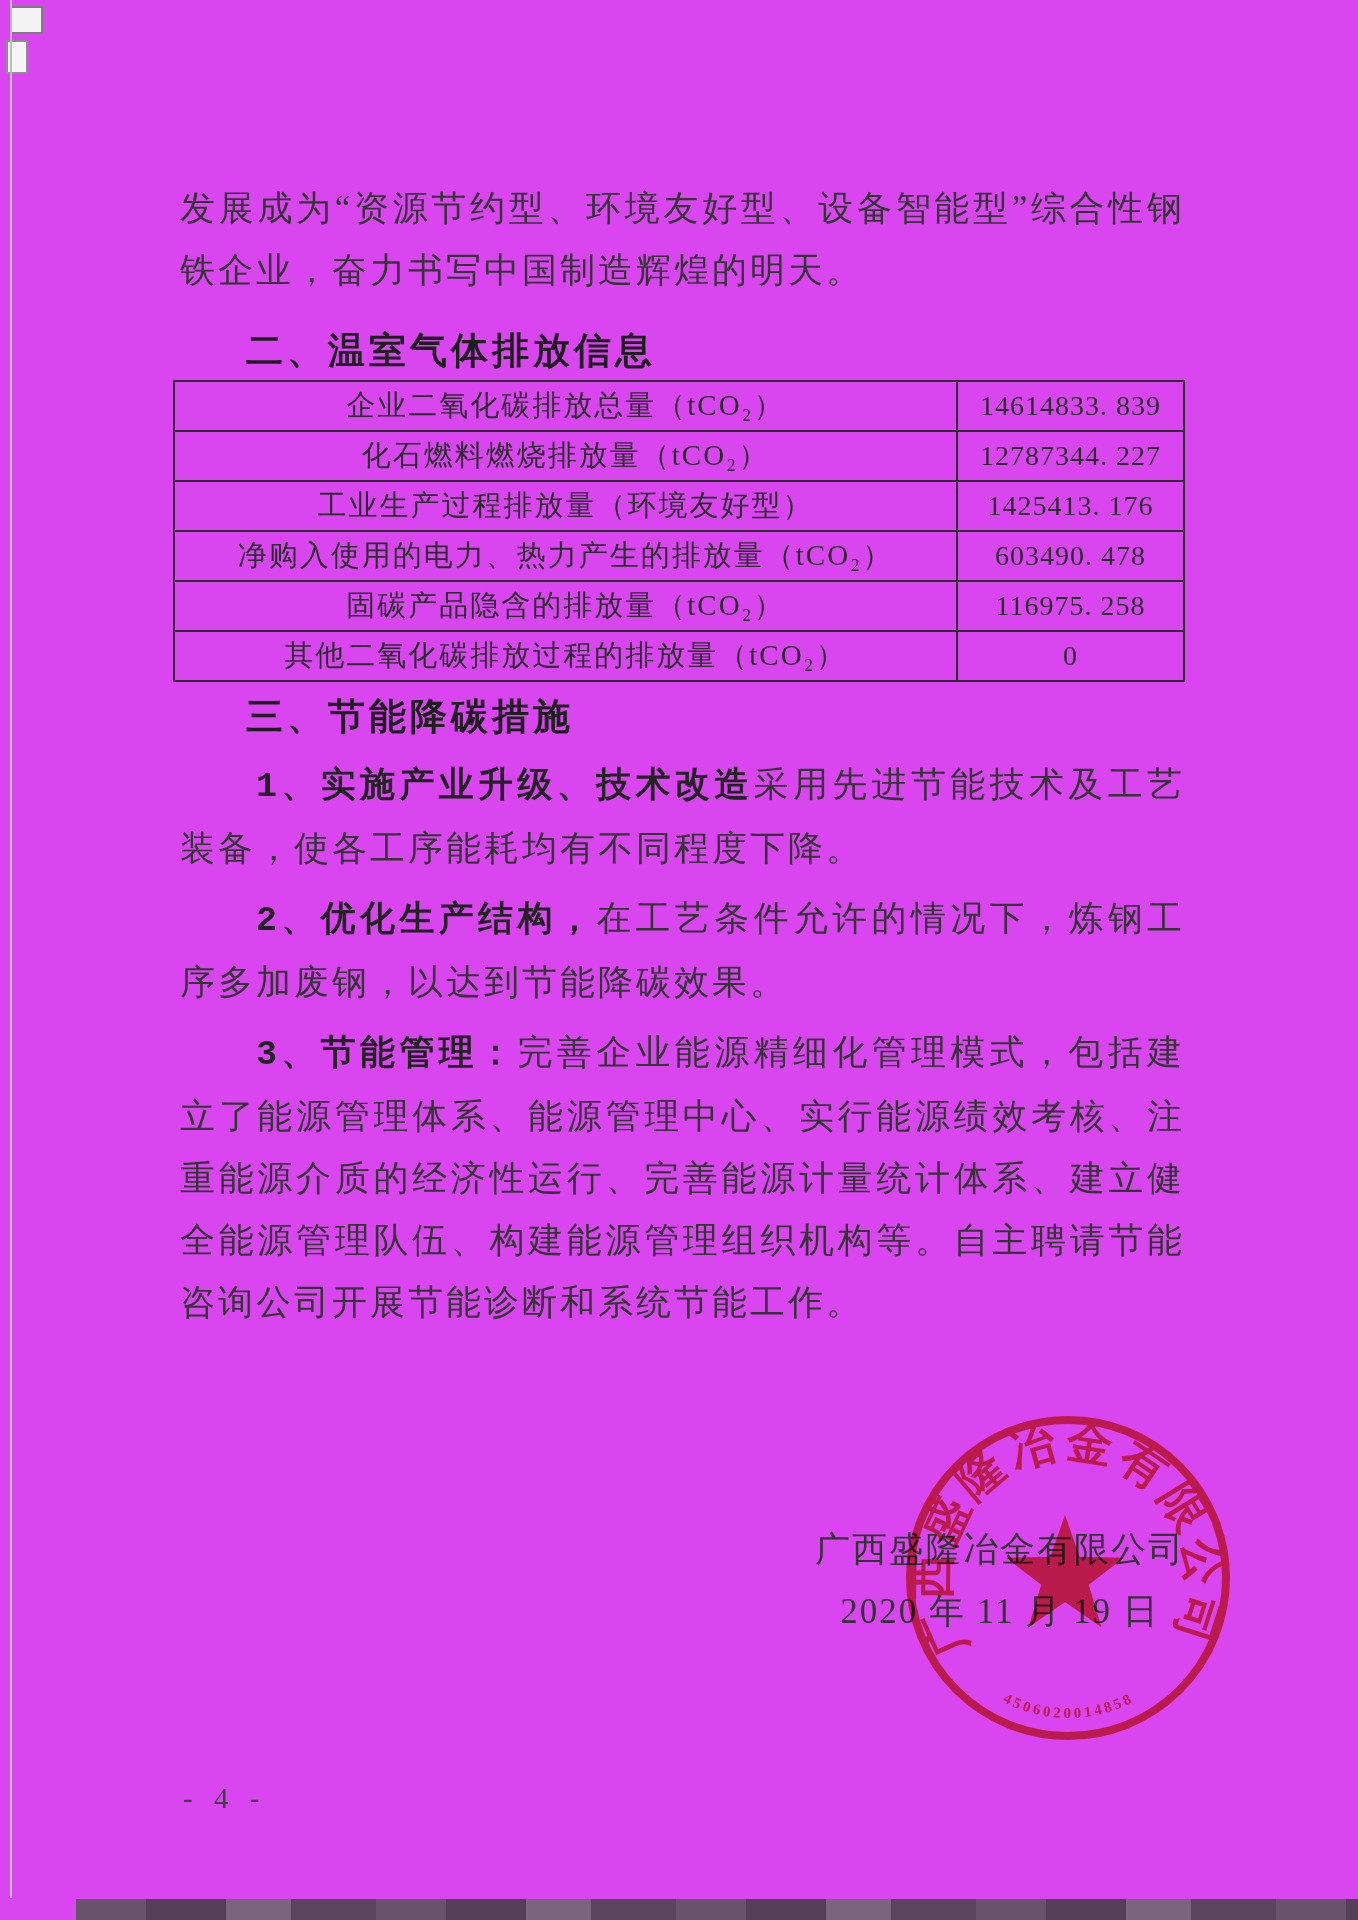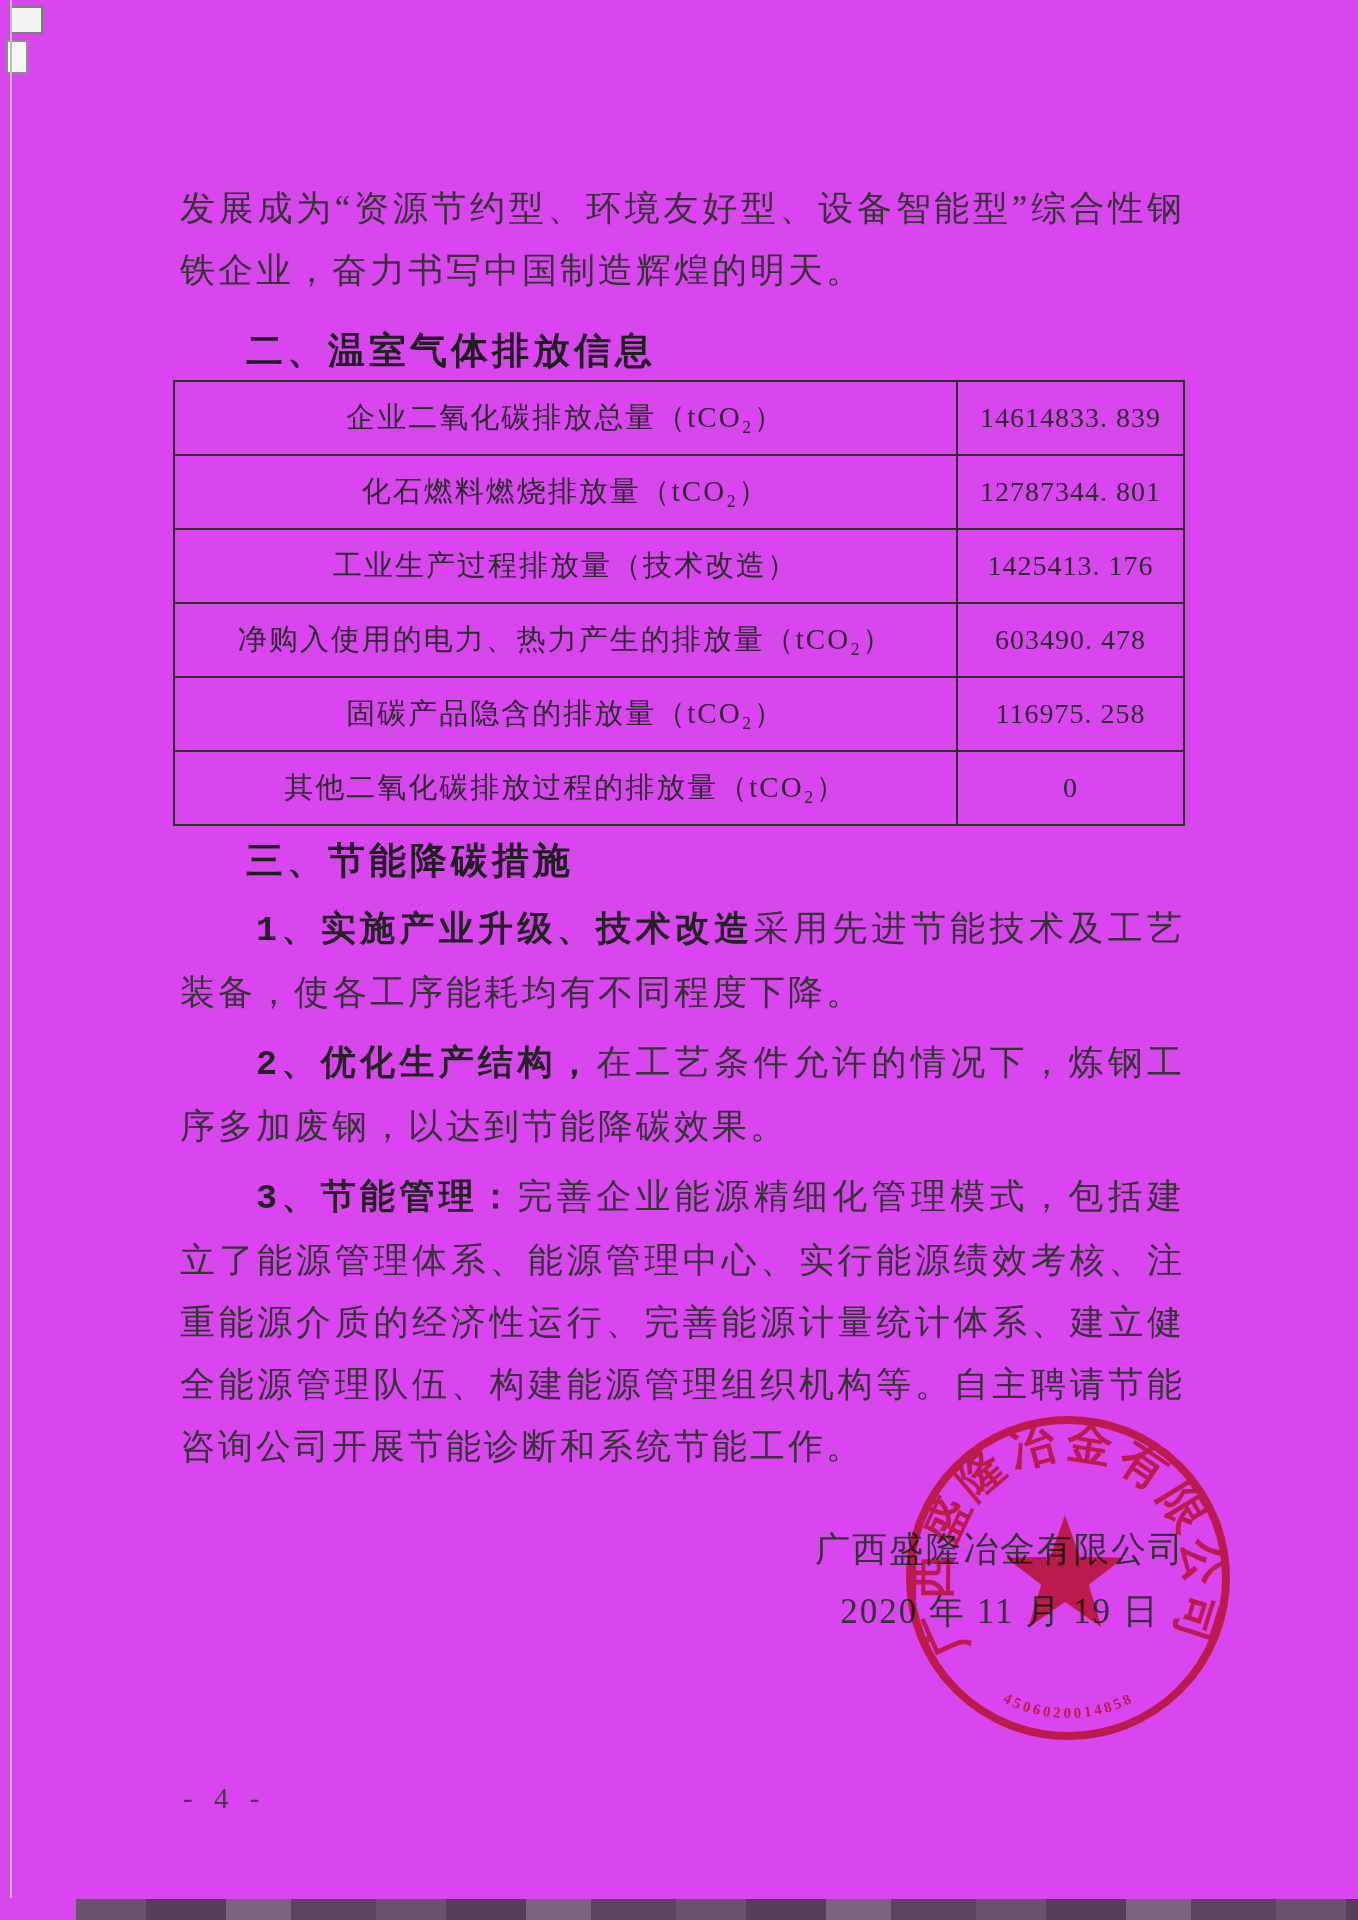--- a/index.html
+++ b/index.html
@@ -34,23 +34,23 @@
     font-size:37px; font-weight:bold; color:#1e1e1e;
     letter-spacing:4px; line-height:58px; padding-left:66px; margin-top:20px;
   }
   .section-heading.h3 { margin-top:6px; }
 
   .emissions-table {
     border-collapse:collapse; table-layout:fixed;
     width:1012px; margin-left:-7px; margin-top:0;
   }
   .emissions-table td {
-    border:2px solid #2e2e2e; height:58px;
+    border:2px solid #2e2e2e; height:50px;
     text-align:center; vertical-align:middle;
-    font-size:29px; letter-spacing:2px; color:#2b2b2b; padding:16px 6px;
+    font-size:29px; letter-spacing:2px; color:#2b2b2b; padding:0 6px;
   }
   .emissions-table td.value-cell { width:227px; font-size:28px; letter-spacing:1px; }
 
   p.measure { text-indent:76px; margin-top:8px; }
   .measure .lead {
     font-family:Liberation Mono, monospace;
     font-weight:bold; color:#222;
   }
 
   .signature {
@@ -87,24 +87,24 @@
     <h2 class="section-heading">二、温室气体排放信息</h2>
 
     <table class="emissions-table">
       <tbody id="emissions-tbody">
           <tr>
             <td class="label-cell">企业二氧化碳排放总量（tCO₂）</td>
             <td class="value-cell">14614833. 839</td>
           </tr>
           <tr>
             <td class="label-cell">化石燃料燃烧排放量（tCO₂）</td>
-            <td class="value-cell">12787344. 801</td>
+            <td class="value-cell">12787344. 227</td>
           </tr>
           <tr>
-            <td class="label-cell">工业生产过程排放量（技术改造）</td>
+            <td class="label-cell">工业生产过程排放量（环境友好型）</td>
             <td class="value-cell">1425413. 176</td>
           </tr>
           <tr>
             <td class="label-cell">净购入使用的电力、热力产生的排放量（tCO₂）</td>
             <td class="value-cell">603490. 478</td>
           </tr>
           <tr>
             <td class="label-cell">固碳产品隐含的排放量（tCO₂）</td>
             <td class="value-cell">116975. 258</td>
           </tr>

